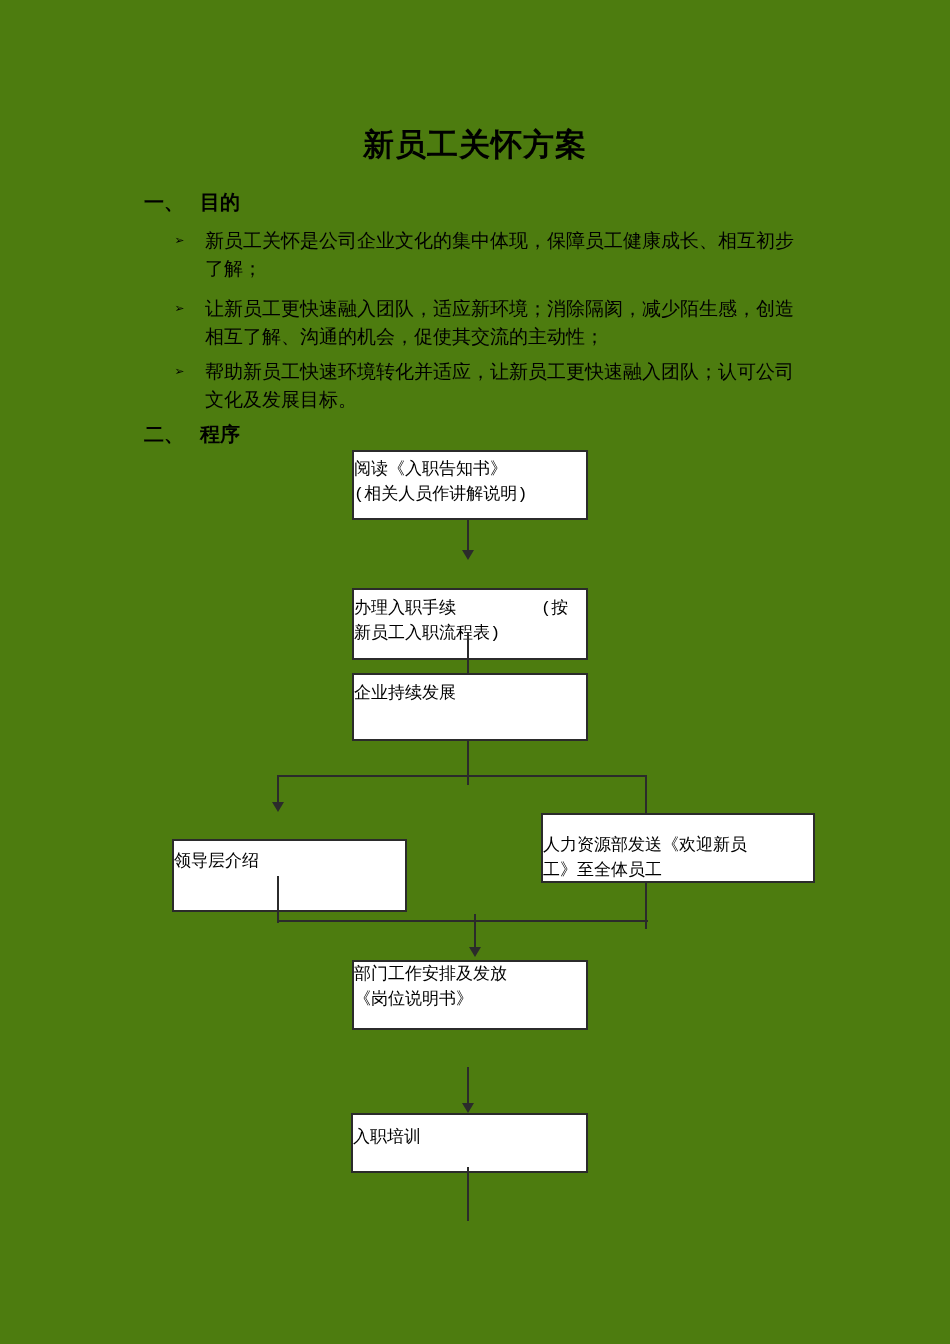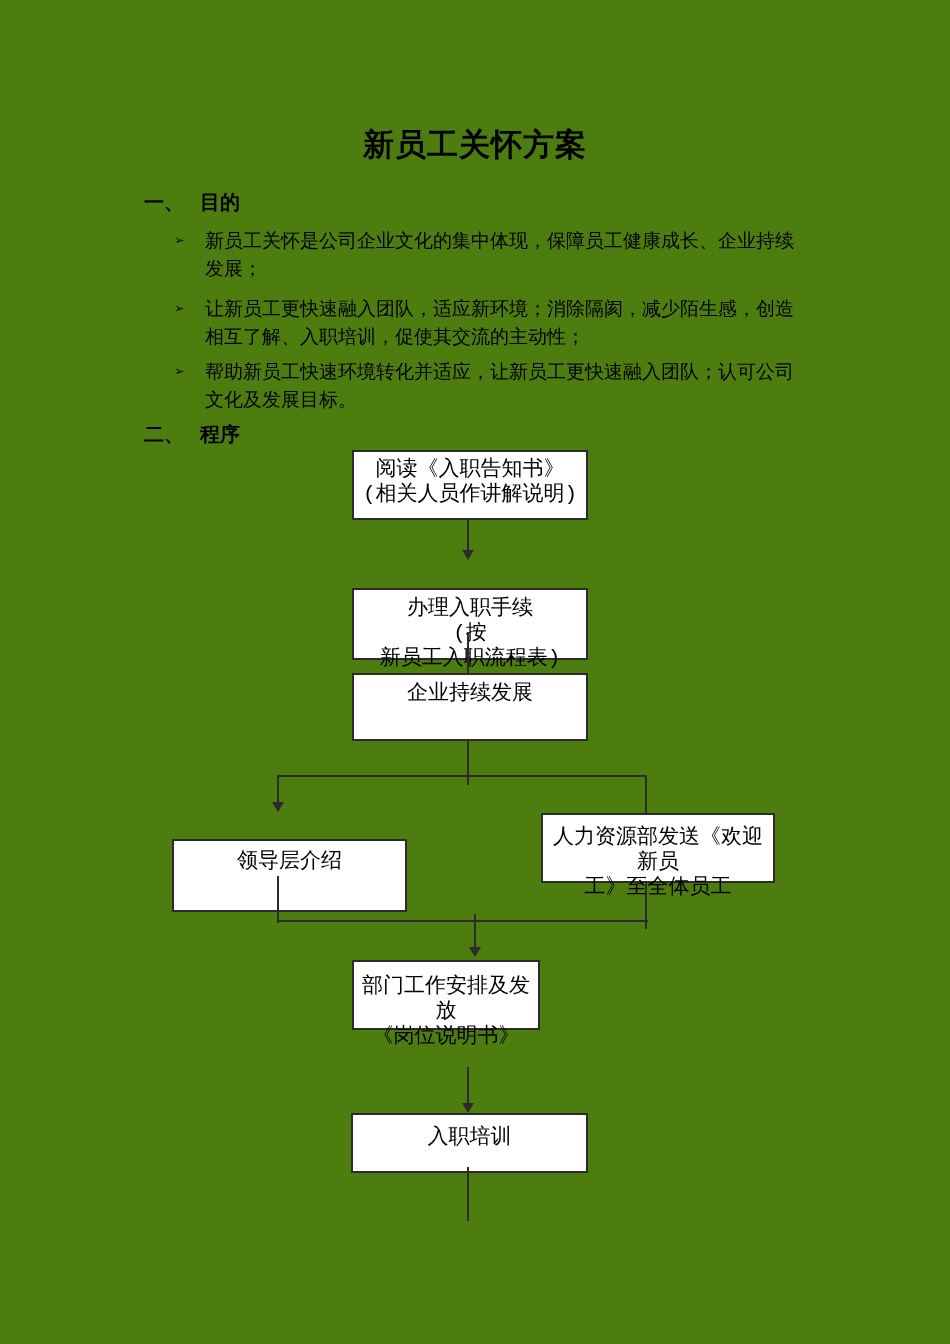--- a/index.html
+++ b/index.html
@@ -41,22 +41,21 @@
   .bullet-3 { margin-top:7px; }
   .marker { width:30px; margin-left:31px; flex:none; font-size:16px; }
   .b-text { flex:1; }
 
   
   .fbox {
     position:absolute;
     box-sizing:border-box;
     border:2px solid #2b2b2b;
     background:#ffffff;
-    text-align:center;
-    font-size:21px;
+    font-size:17px;
     line-height:25px;
     white-space:pre-line;
     z-index:1;
   }
   .vline { position:absolute; width:2px; background:#2b2b2b; z-index:2; }
   .hline { position:absolute; height:2px; background:#2b2b2b; z-index:2; }
   .arrow {
     position:absolute; width:0; height:0; z-index:2;
     border-left:6px solid transparent;
     border-right:6px solid transparent;
@@ -71,25 +70,25 @@
   <h1 class="title">新员工关怀方案</h1>
 
   <div class="content">
     <div class="heading heading-1">
       <span class="h-num">一、</span>
       <span class="h-text">目的</span>
     </div>
 
     <div class="bullet bullet-1">
       <span class="marker">➢</span>
-      <span class="b-text">新员工关怀是公司企业文化的集中体现，保障员工健康成长、企业持续发展；</span>
+      <span class="b-text">新员工关怀是公司企业文化的集中体现，保障员工健康成长、相互初步了解；</span>
     </div>
     <div class="bullet bullet-2">
       <span class="marker">➢</span>
-      <span class="b-text">让新员工更快速融入团队，适应新环境；消除隔阂，减少陌生感，创造相互了解、入职培训，促使其交流的主动性；</span>
+      <span class="b-text">让新员工更快速融入团队，适应新环境；消除隔阂，减少陌生感，创造相互了解、沟通的机会，促使其交流的主动性；</span>
     </div>
     <div class="bullet bullet-3">
       <span class="marker">➢</span>
       <span class="b-text">帮助新员工快速环境转化并适应，让新员工更快速融入团队；认可公司文化及发展目标。</span>
     </div>
 
     <div class="heading heading-2">
       <span class="h-num">二、</span>
       <span class="h-text">程序</span>
     </div>
@@ -112,31 +111,31 @@
 
     <div class="vline" style="left:467px; top:741px; height:44px;"></div>
     <div class="hline" style="left:277px; top:775px; width:370px;"></div>
 
     <div class="vline" style="left:277px; top:775px; height:28px;"></div>
     <div class="arrow" style="left:272px; top:802px;"></div>
     <div class="vline" style="left:645px; top:775px; height:38px;"></div>
 
     <div class="fbox" style="left:172px; top:839px; width:235px; height:73px; padding-top:8px;">领导层介绍</div>
 
-    <div class="fbox" style="left:541px; top:813px; width:234px; height:70px; padding-top:10px;">人力资源部发送《欢迎新员
+    <div class="fbox" style="left:541px; top:813px; width:274px; height:70px; padding-top:18px;">人力资源部发送《欢迎新员
 工》至全体员工</div>
 
     <div class="vline" style="left:277px; top:876px; height:47px;"></div>
     <div class="vline" style="left:645px; top:883px; height:46px;"></div>
     <div class="hline" style="left:277px; top:920px; width:371px;"></div>
 
     <div class="vline" style="left:474px; top:914px; height:34px;"></div>
     <div class="arrow" style="left:469px; top:947px;"></div>
 
-    <div class="fbox" style="left:352px; top:960px; width:188px; height:70px; padding-top:12px;">部门工作安排及发放
+    <div class="fbox" style="left:352px; top:960px; width:236px; height:70px; padding-top:0;">部门工作安排及发放
 《岗位说明书》</div>
 
     <div class="vline" style="left:467px; top:1067px; height:37px;"></div>
     <div class="arrow" style="left:462px; top:1103px;"></div>
 
     <div class="fbox" style="left:351px; top:1113px; width:237px; height:60px; padding-top:10px;">入职培训</div>
 
     <div class="vline" style="left:467px; top:1167px; height:54px;"></div>
 
   </div>

